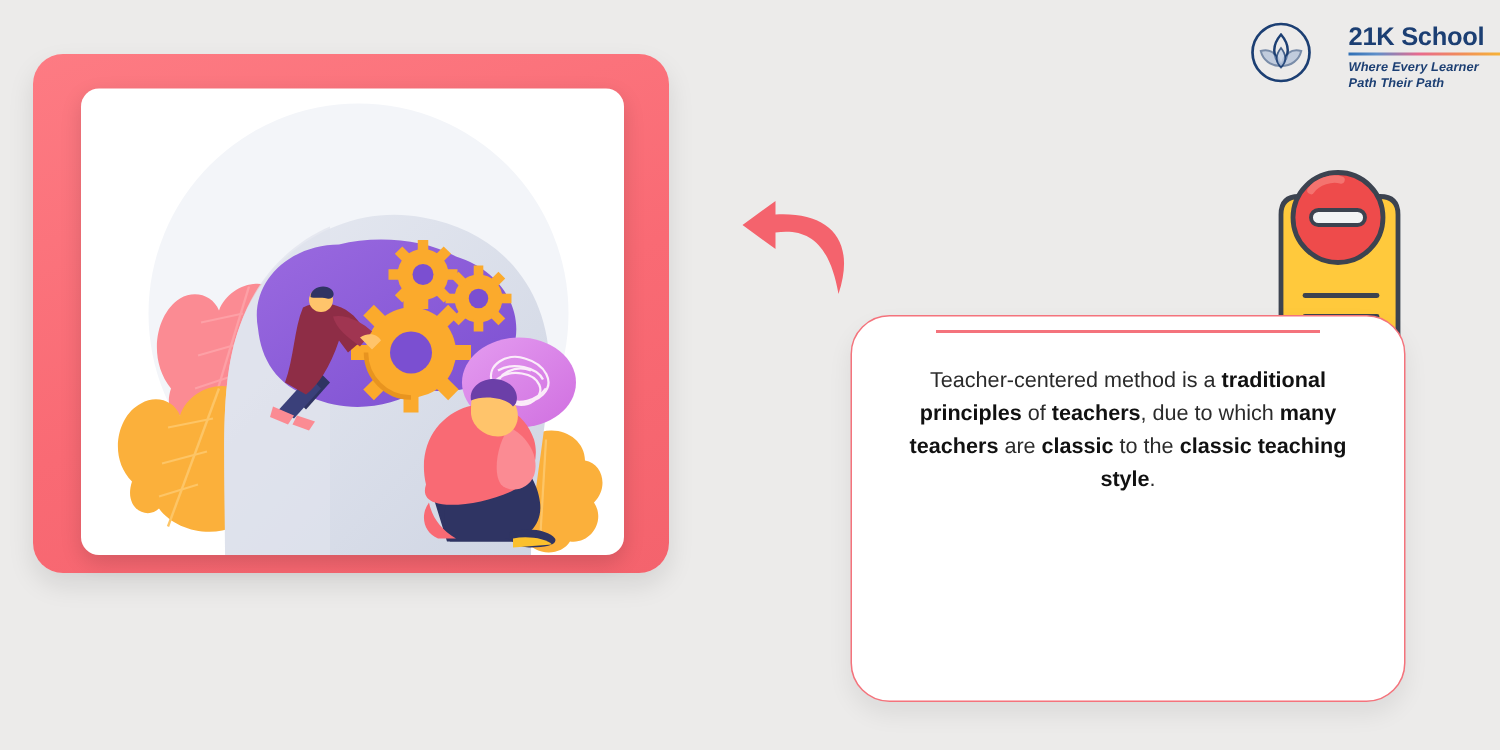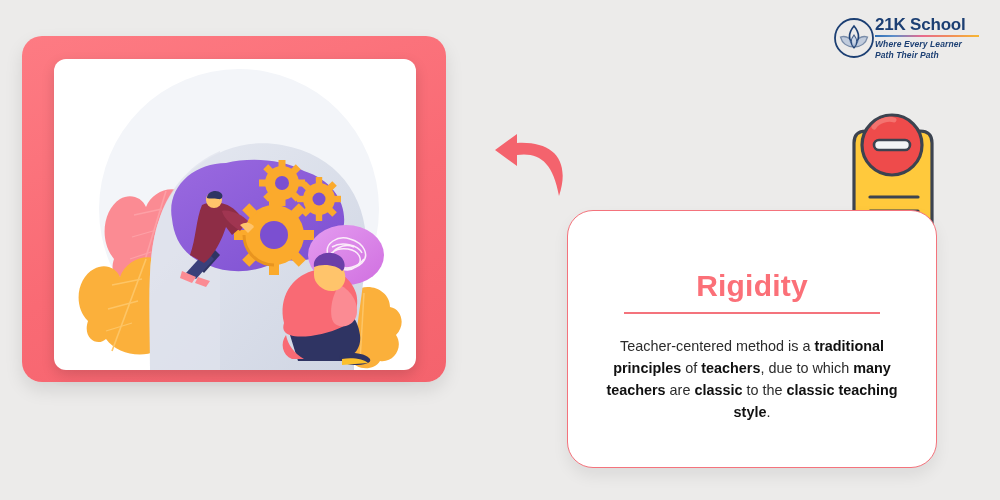--- a/index.html
+++ b/index.html
@@ -3,21 +3,21 @@
 <meta charset="utf-8">
 <style>
   html,body{margin:0;padding:0;}
   body{
     width:1000px;height:500px;overflow:hidden;
     background:#ecebea;
     font-family:"Liberation Sans", sans-serif;
     position:relative;
   }
   
-  .logo{position:absolute;left:833px;top:14px;width:160px;height:48px;display:flex;align-items:center;gap:0;}
+  .logo{position:absolute;left:833px;top:14px;width:160px;height:48px;display:flex;gap:24px;}
   .logo-mark{width:42px;height:42px;flex:0 0 42px;}
   .logo-text{display:flex;flex-direction:column;justify-content:center;}
   .logo-title{font-size:17px;font-weight:bold;color:#1c3f73;letter-spacing:-.2px;line-height:1.05;}
   .logo-rule{height:2.5px;width:104px;margin:1px 0 2px 0;
     background:linear-gradient(90deg,#2f6fb5 0%,#5e8fc9 18%,#e86a8e 45%,#f08a5d 70%,#f7b733 100%);}
   .logo-tag{font-size:8.5px;font-weight:bold;color:#1c3f73;line-height:1.22;letter-spacing:.1px;font-style:italic;}
 
   
   .frame{
     position:absolute;left:22px;top:36px;width:424px;height:346px;
@@ -263,16 +263,15 @@
       <line x1="34" y1="120" x2="60" y2="120"></line>
     </g>
 
     <circle cx="56" cy="40" r="30" fill="#ee4b4b" stroke="#3c4350" stroke-width="3.2"></circle>
     <path d="M38 22 C42 16 52 13 58 15" stroke="#f4736f" stroke-width="5" fill="none" stroke-linecap="round"></path>
     <rect x="38" y="35" width="36" height="10" rx="5" fill="#f2f4f5" stroke="#3c4350" stroke-width="2.6"></rect>
   </svg>
 </div>
 
 <div class="card">
-  <div class="card-title">Rigidity</div>
   <div class="card-rule"></div>
   <div class="card-body">Teacher-centered method is a <b>traditional principles</b> of <b>teachers</b>, due to which <b>many teachers</b> are <b>classic</b> to the <b>classic teaching style</b>.</div>
 </div>
 
 </body></html>

